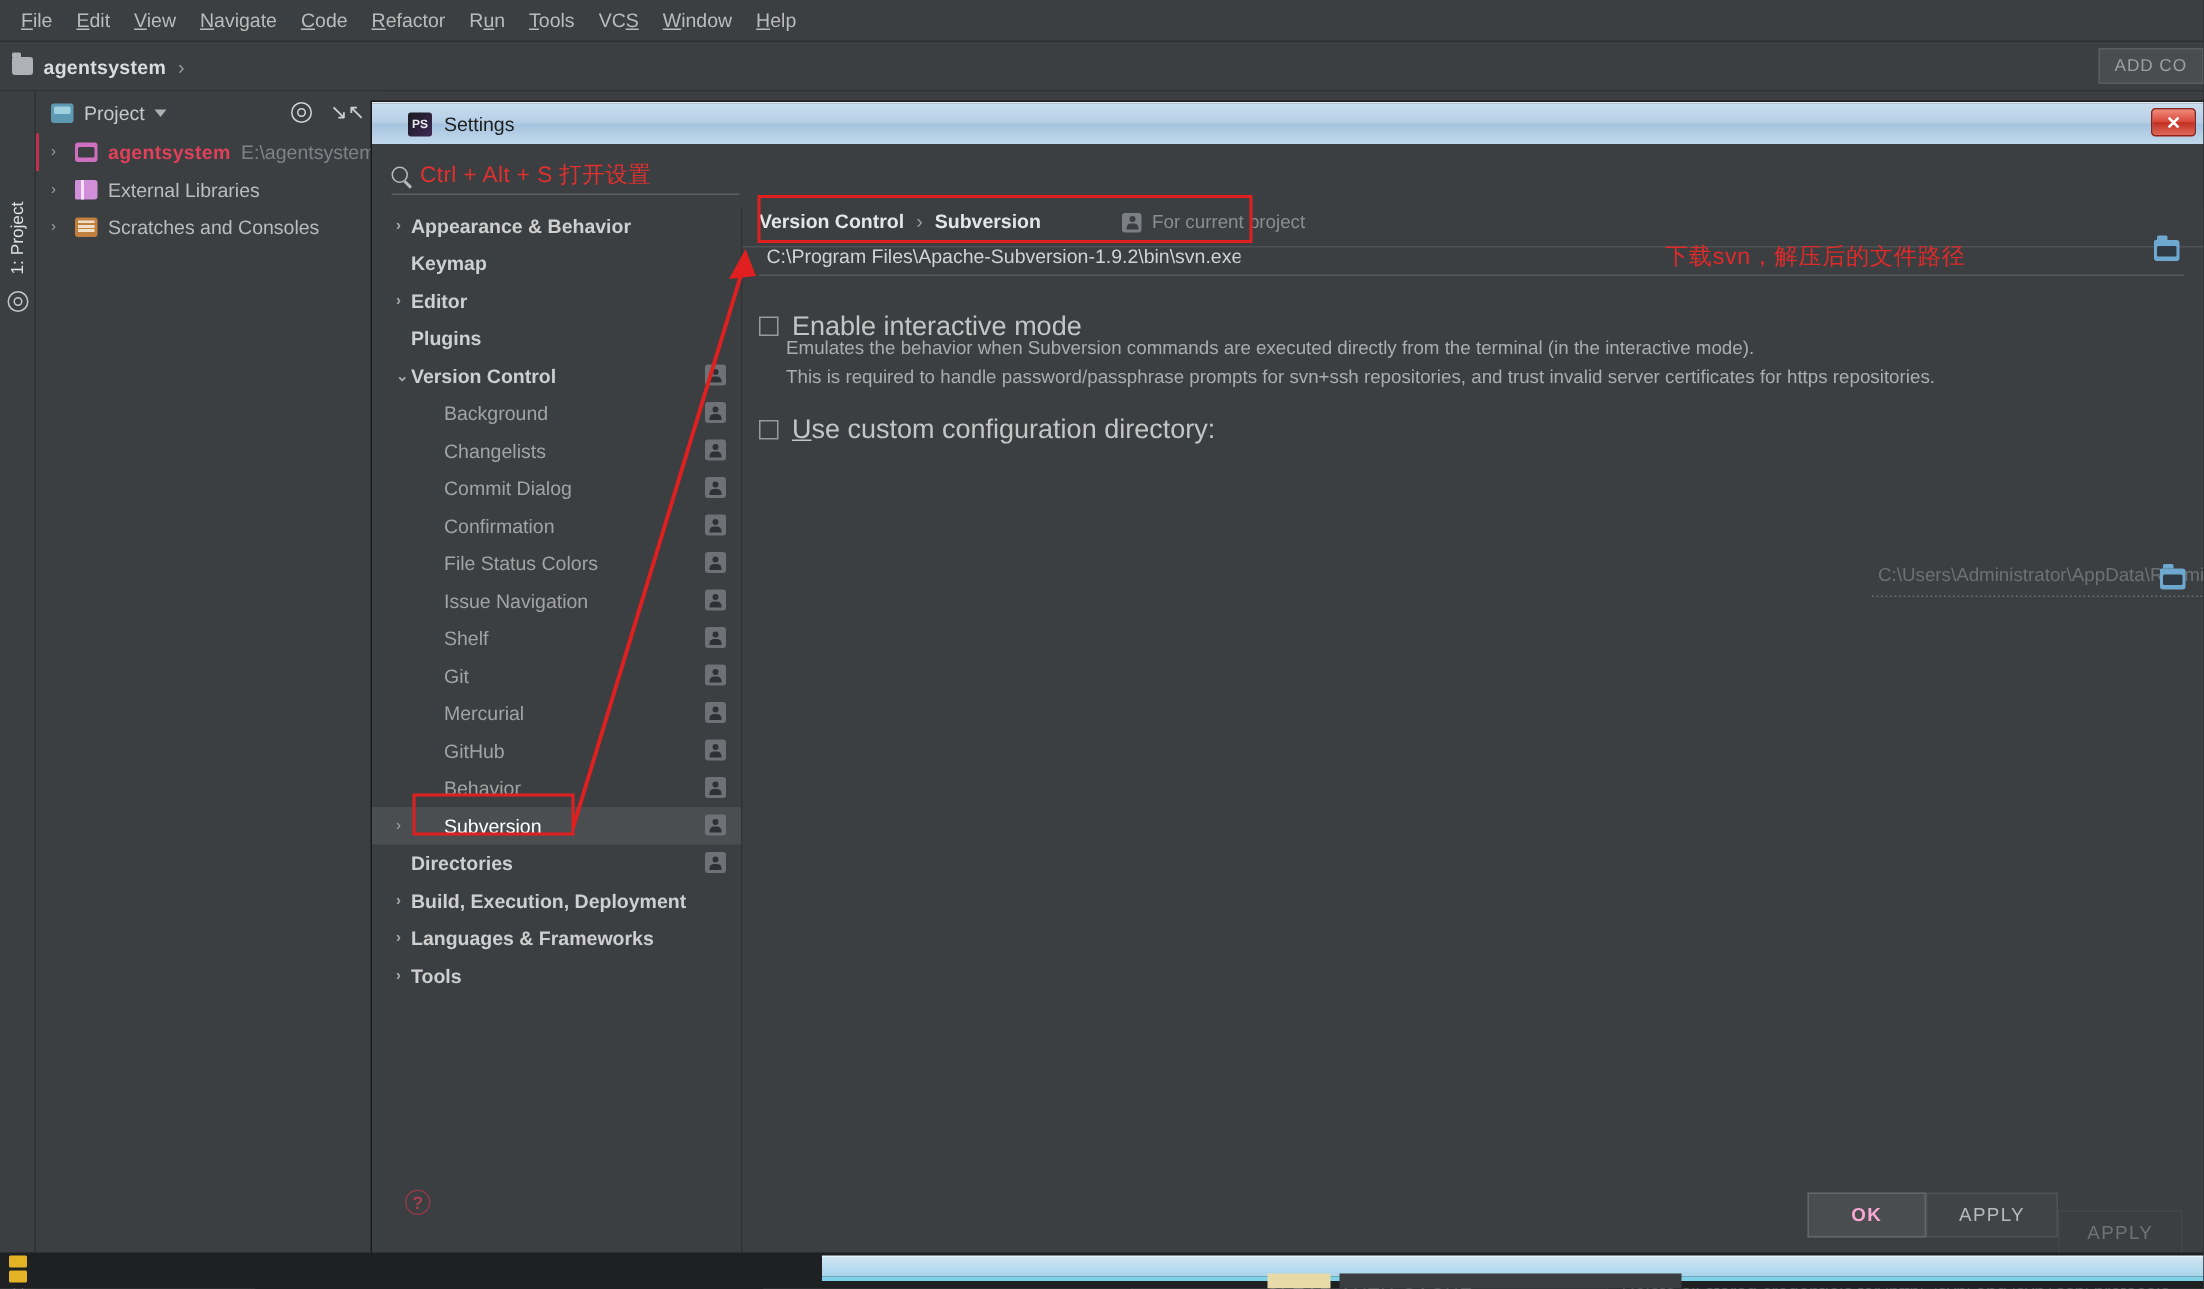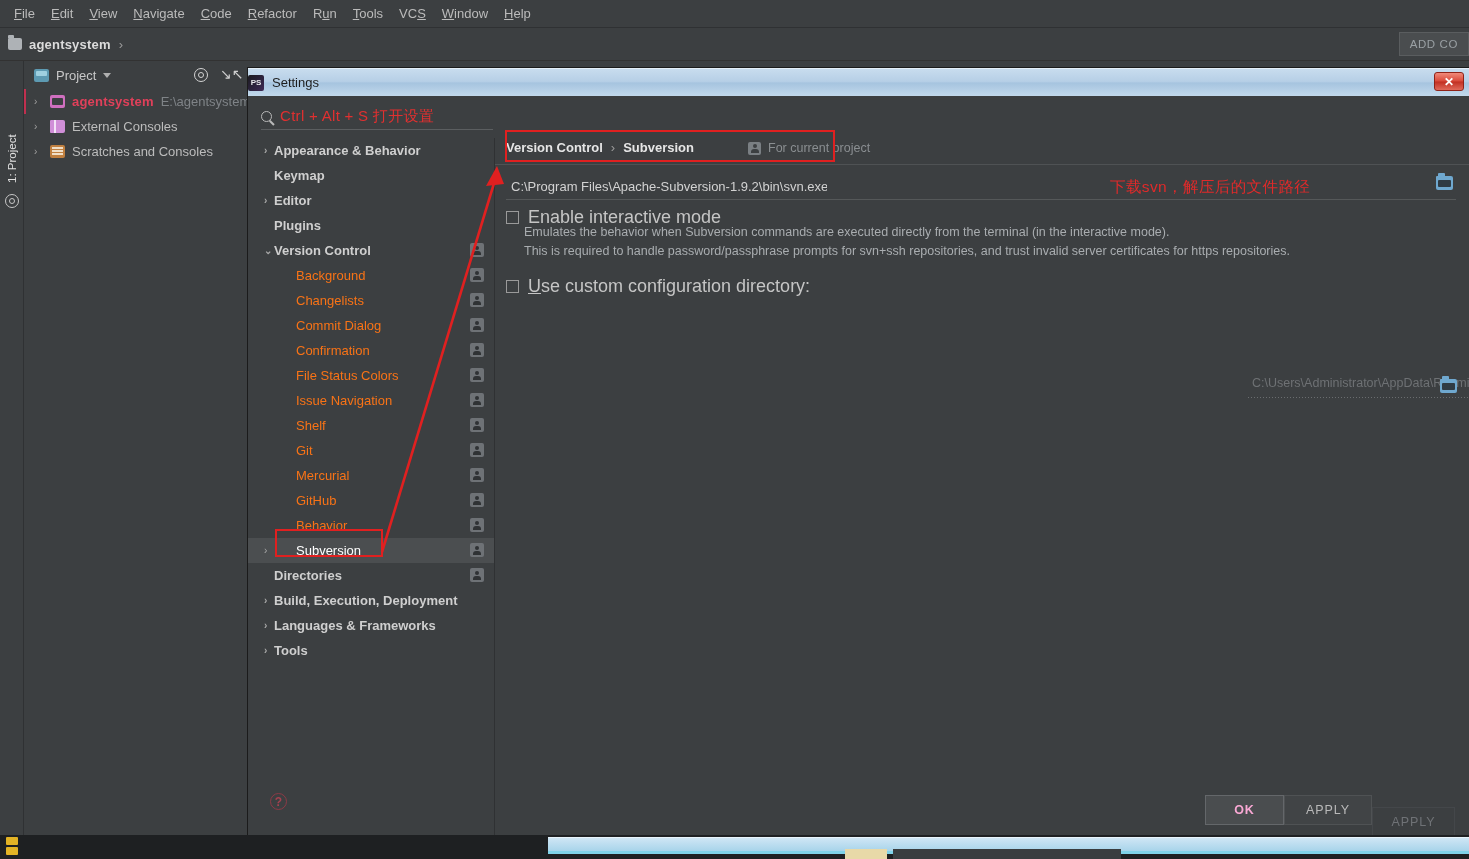--- a/index.html
+++ b/index.html
@@ -127,21 +127,21 @@
   
   #settings {
     position:absolute; left:248px; top:68px; width:1221px; height:771px;
     background:#3c3f41;
     box-shadow: 0 0 0 1px #1b1b1b;
   }
   .dlg-title {
     height: 28px; width:100%;
     background: linear-gradient(to bottom,#c8dcee 0%,#b6cfe6 46%,#a6c4df 52%,#c2d9ec 100%);
     border-top:1px solid #e4eef7;
-    display:flex; align-items:center; padding-left:0; position:relative;
+    display:flex; align-items:center; padding-left:24px; position:relative;
   }
   .dlg-ico {
     width:16px;height:16px;margin-right:8px; position:relative;
     background:linear-gradient(135deg,#1b1b1f 0%,#2e2340 60%,#3f2a55 100%);
     border-radius:2px;
   }
   .dlg-ico:after{
     content:"PS"; position:absolute; inset:0; color:#e6e6ea; font-size:8px;
     font-weight:bold; display:flex;align-items:center;justify-content:center;
     font-family:"Liberation Sans",sans-serif;
@@ -167,21 +167,21 @@
     width:11px;height:11px;border:1.6px solid #b9b9b9;border-radius:50%;
     margin-right:8px; position:relative; flex:0 0 auto;
   }
   .search-ico:after{content:"";position:absolute;right:-4px;bottom:-3px;width:6px;height:1.6px;background:#b9b9b9;transform:rotate(45deg);}
   .search-text { color:#e03030; font-size:15px; white-space:nowrap; letter-spacing:.3px; }
 
   
   .stree { position:absolute; left:0; top:42px; width:246px; bottom:0; }
   .sitem {
     height:25px; display:flex; align-items:center; position:relative;
-    font-size:13px; color:#f97316; padding-left:26px; cursor:default;
+    font-size:13px; color:#a3a3a3; padding-left:26px; cursor:default;
   }
   .sitem.lvl0 { padding-left:26px; }
   .sitem.lvl1 { padding-left:48px; }
   .sitem.bold { color:#cfcfcf; font-weight:bold; }
   .sitem .sarrow { position:absolute; left:16px; color:#a8a8a8; font-size:10px; }
   .sitem.selected { background:#4b4e50; color:#ffffff; }
   .badge {
     position:absolute; right:10px; top:5px; width:14px;height:14px;
     background:#6e7276; border-radius:2px;
   }
@@ -201,21 +201,21 @@
     position:absolute; left:253px; top:3px; display:flex; align-items:center;
     color:#8a8e91; font-size:12.5px;
   }
   .curproj .badge2 {
     position:relative; width:13px;height:13px;background:#7a7f83;border-radius:2px;margin-right:7px;
   }
   .curproj .badge2:before{content:"";position:absolute;left:4.5px;top:2px;width:4px;height:4px;border-radius:50%;background:#3c3f41;}
   .curproj .badge2:after{content:"";position:absolute;left:2.5px;top:7px;width:8px;height:4px;border-radius:3px 3px 0 0;background:#3c3f41;}
   .hrule { position:absolute; left:0; right:0; top:26px; height:1px; background:#4f5254; }
 
-  .pathrow { position:absolute; left:11px; top:34px; right:12px; height:28px; }
+  .pathrow { position:absolute; left:11px; top:18px; right:12px; height:28px; }
   .pathfield {
     position:absolute; left:0; top:0; width:321px; height:28px;
     color:#d2d2d2; font-size:13px; display:flex; align-items:center; padding-left:5px;
     white-space:nowrap; overflow:hidden;
   }
   .path-underline { position:absolute; left:0; top:27px; width:950px; height:1px; background:#555859; }
   .folder-btn {
     position:absolute; right:4px; top:4px; width:17px; height:14px;
     background:#6fa8cf; border-radius:1px 2px 2px 2px;
   }
@@ -350,21 +350,21 @@
     <div class="tree-row">
       <div class="sel-bar"></div>
       <span class="arrow">›</span>
       <span class="node-ico ico-folder"></span>
       <span class="node-name-red">agentsystem</span>
       <span class="node-path">E:\agentsystem</span>
     </div>
     <div class="tree-row">
       <span class="arrow">›</span>
       <span class="node-ico ico-lib"></span>
-      <span>External Consoles</span>
+      <span>External Libraries</span>
     </div>
     <div class="tree-row">
       <span class="arrow">›</span>
       <span class="node-ico ico-scratch"></span>
       <span>Scratches and Consoles</span>
     </div>
   </div>
 </div>
 
 <div id="settings">

